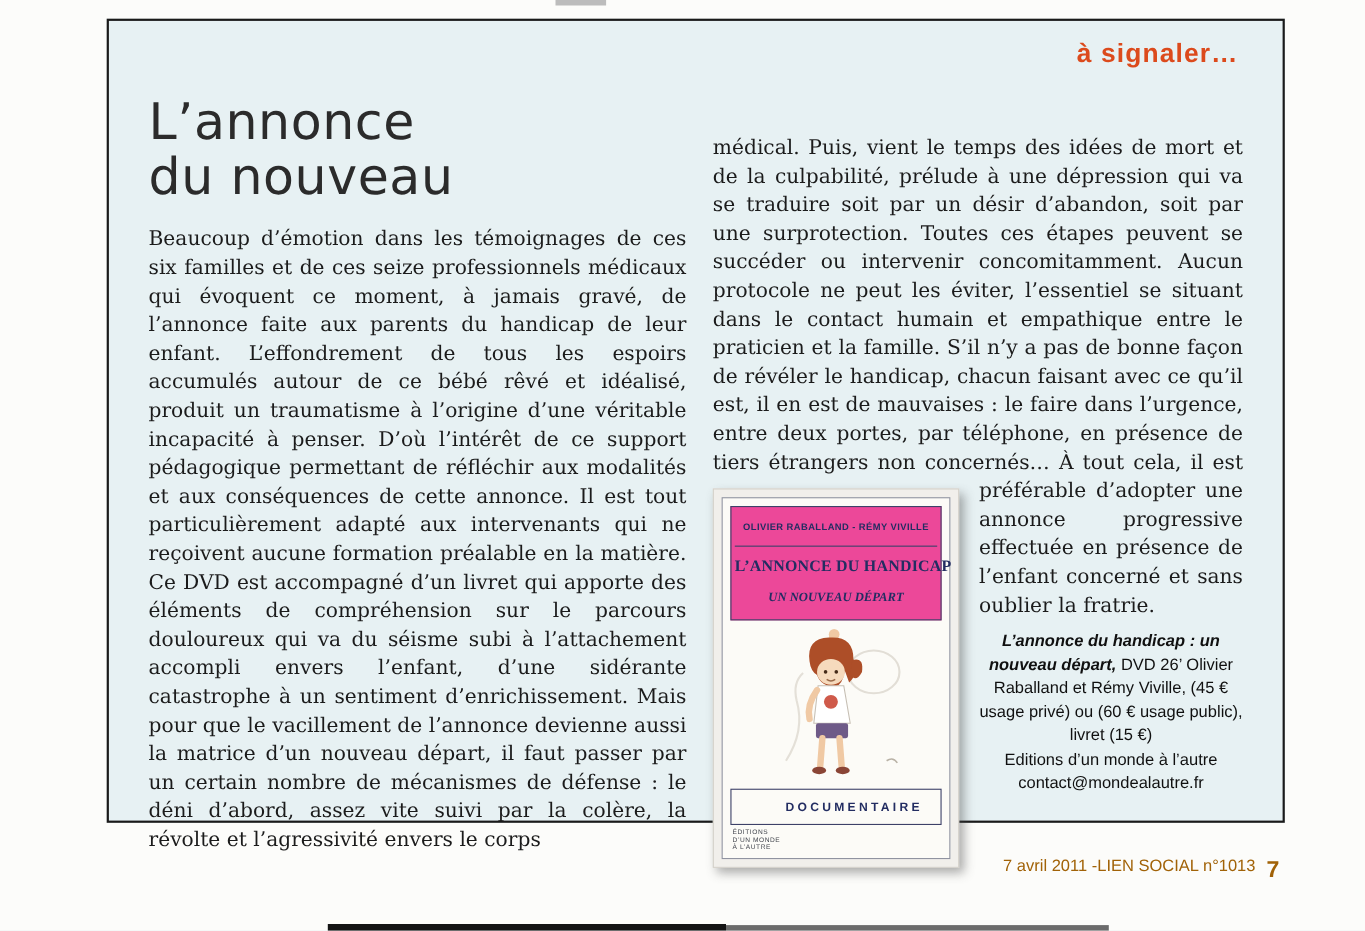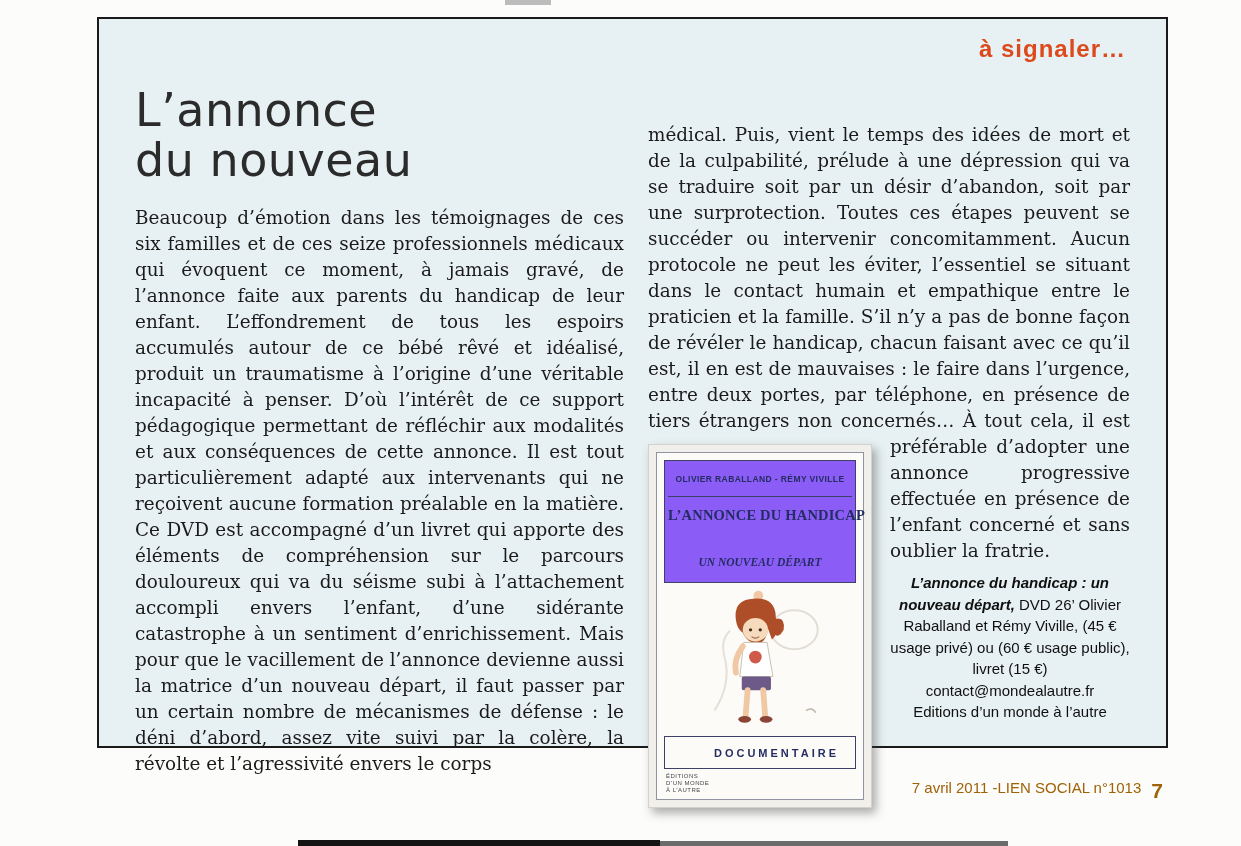--- a/index.html
+++ b/index.html
@@ -53,39 +53,39 @@
   }
   .cover-inner {
     display:block; background:#fcfbf7;
     border:1px solid #9093a0;
     padding:7px 7px 5px;
     position:relative;
   }
   .cover-head {
     display:block; border:1px solid #3d4168;
     padding:5px 3px 7px; text-align:center; color:#232d62;
-    background:#8b5cf6;
+    background:#ec4899;
   }
   .cover-authors {
     display:block;
     font-family:"Liberation Sans", sans-serif;
     font-size:8.5px; font-weight:bold; letter-spacing:0.4px;
     padding-bottom:4px; border-bottom:1px solid #3d4168; margin-bottom:5px;
     white-space:nowrap; overflow:hidden;
   }
   .cover-title {
     display:block;
     font-family:"Liberation Serif", serif;
     font-size:14.5px; font-weight:bold; letter-spacing:0.2px;
     white-space:nowrap;
   }
   .cover-subtitle {
     display:block;
     font-family:"Liberation Serif", serif;
-    font-style:italic; font-weight:bold; font-size:11.5px; margin-top:21px;
+    font-style:italic; font-weight:bold; font-size:11.5px; margin-top:2px;
   }
   .cover-art { display:block; height:148px; margin:3px 0 2px; text-align:center; }
   .cover-art svg { height:146px; }
   .cover-genre {
     display:block; border:1px solid #3d4168; text-align:right;
     font-family:"Liberation Sans", sans-serif;
     font-size:11px; font-weight:bold; letter-spacing:3px;
     color:#232d62; padding:3px 16px 2px;
   }
   .cover-pub {
@@ -176,22 +176,22 @@
             <span class="cap-line">À L’AUTRE</span>
           </span>
         </span>
       </span>
 
       <span>cela, il est préférable d’adopter une annonce progressive effectuée en présence de l’enfant concerné et sans oublier la fratrie.</span>
 
       <span class="caption">
         <span class="cap-title">L’annonce du handicap : un nouveau départ,</span>
         <span>DVD 26’ Olivier Raballand et Rémy Viville, (45 € usage privé) ou (60 € usage public), livret (15 €)</span>
+        <span class="cap-line">Editions d’un monde à l’autre</span>
         <span class="cap-line">contact@mondealautre.fr</span>
-        <span class="cap-line">Editions d’un monde à l’autre</span>
       </span>
     </div>
 
   </div>
 
   <div class="footer">
     <span>7 avril 2011 - </span>
     <span class="mag">LIEN SOCIAL n°1013</span>
     <span class="page-num">7</span>
   </div>

